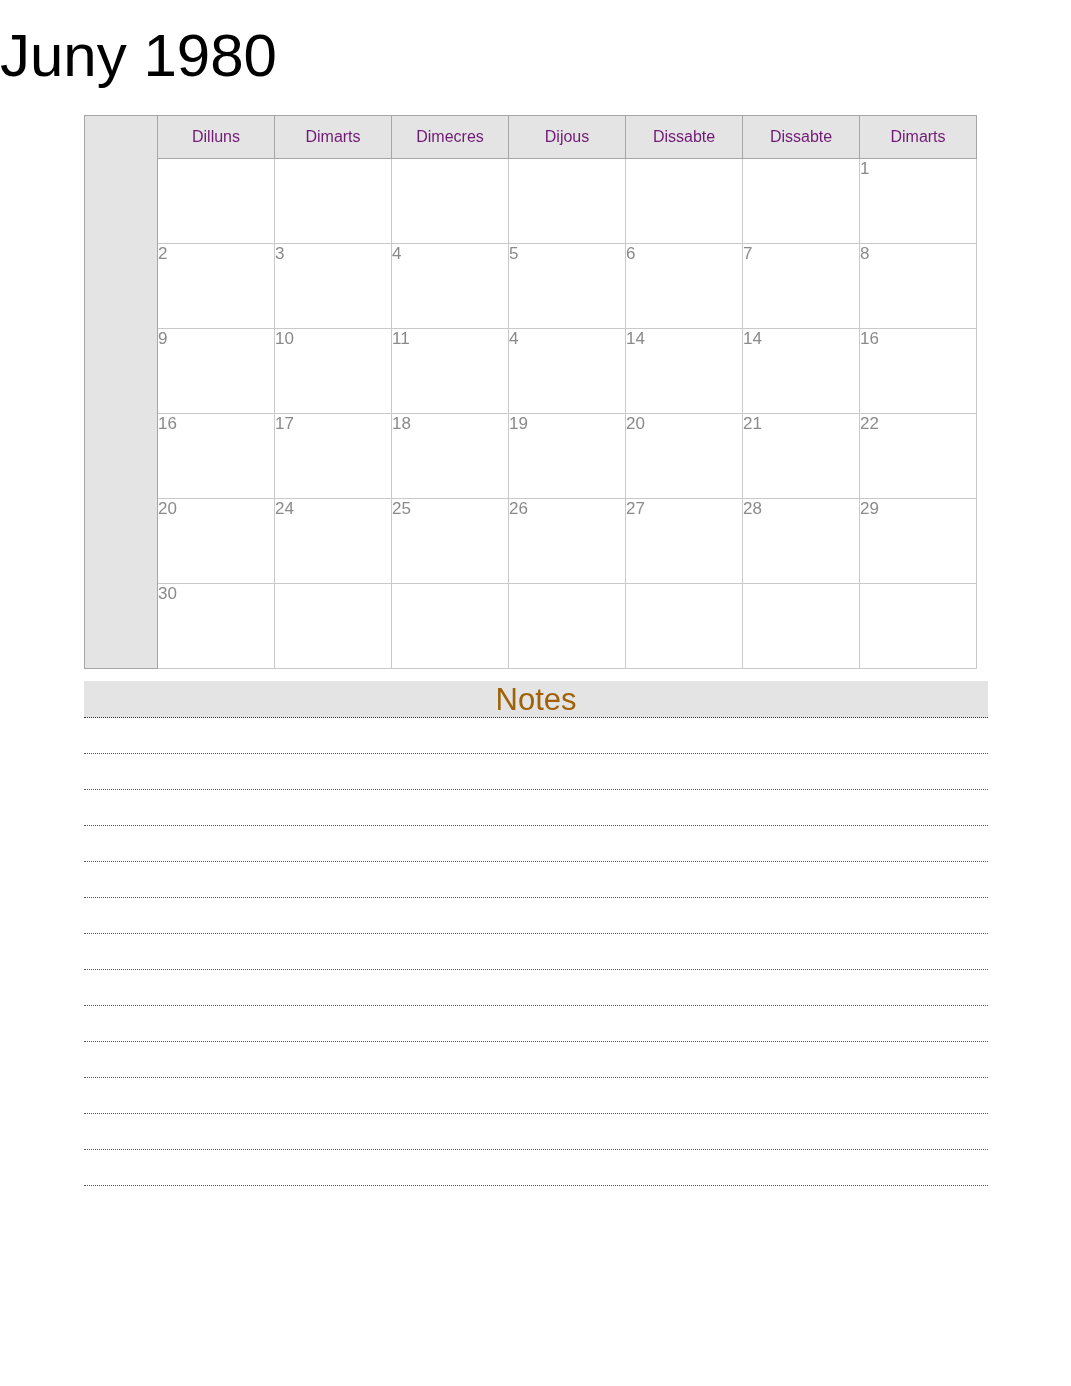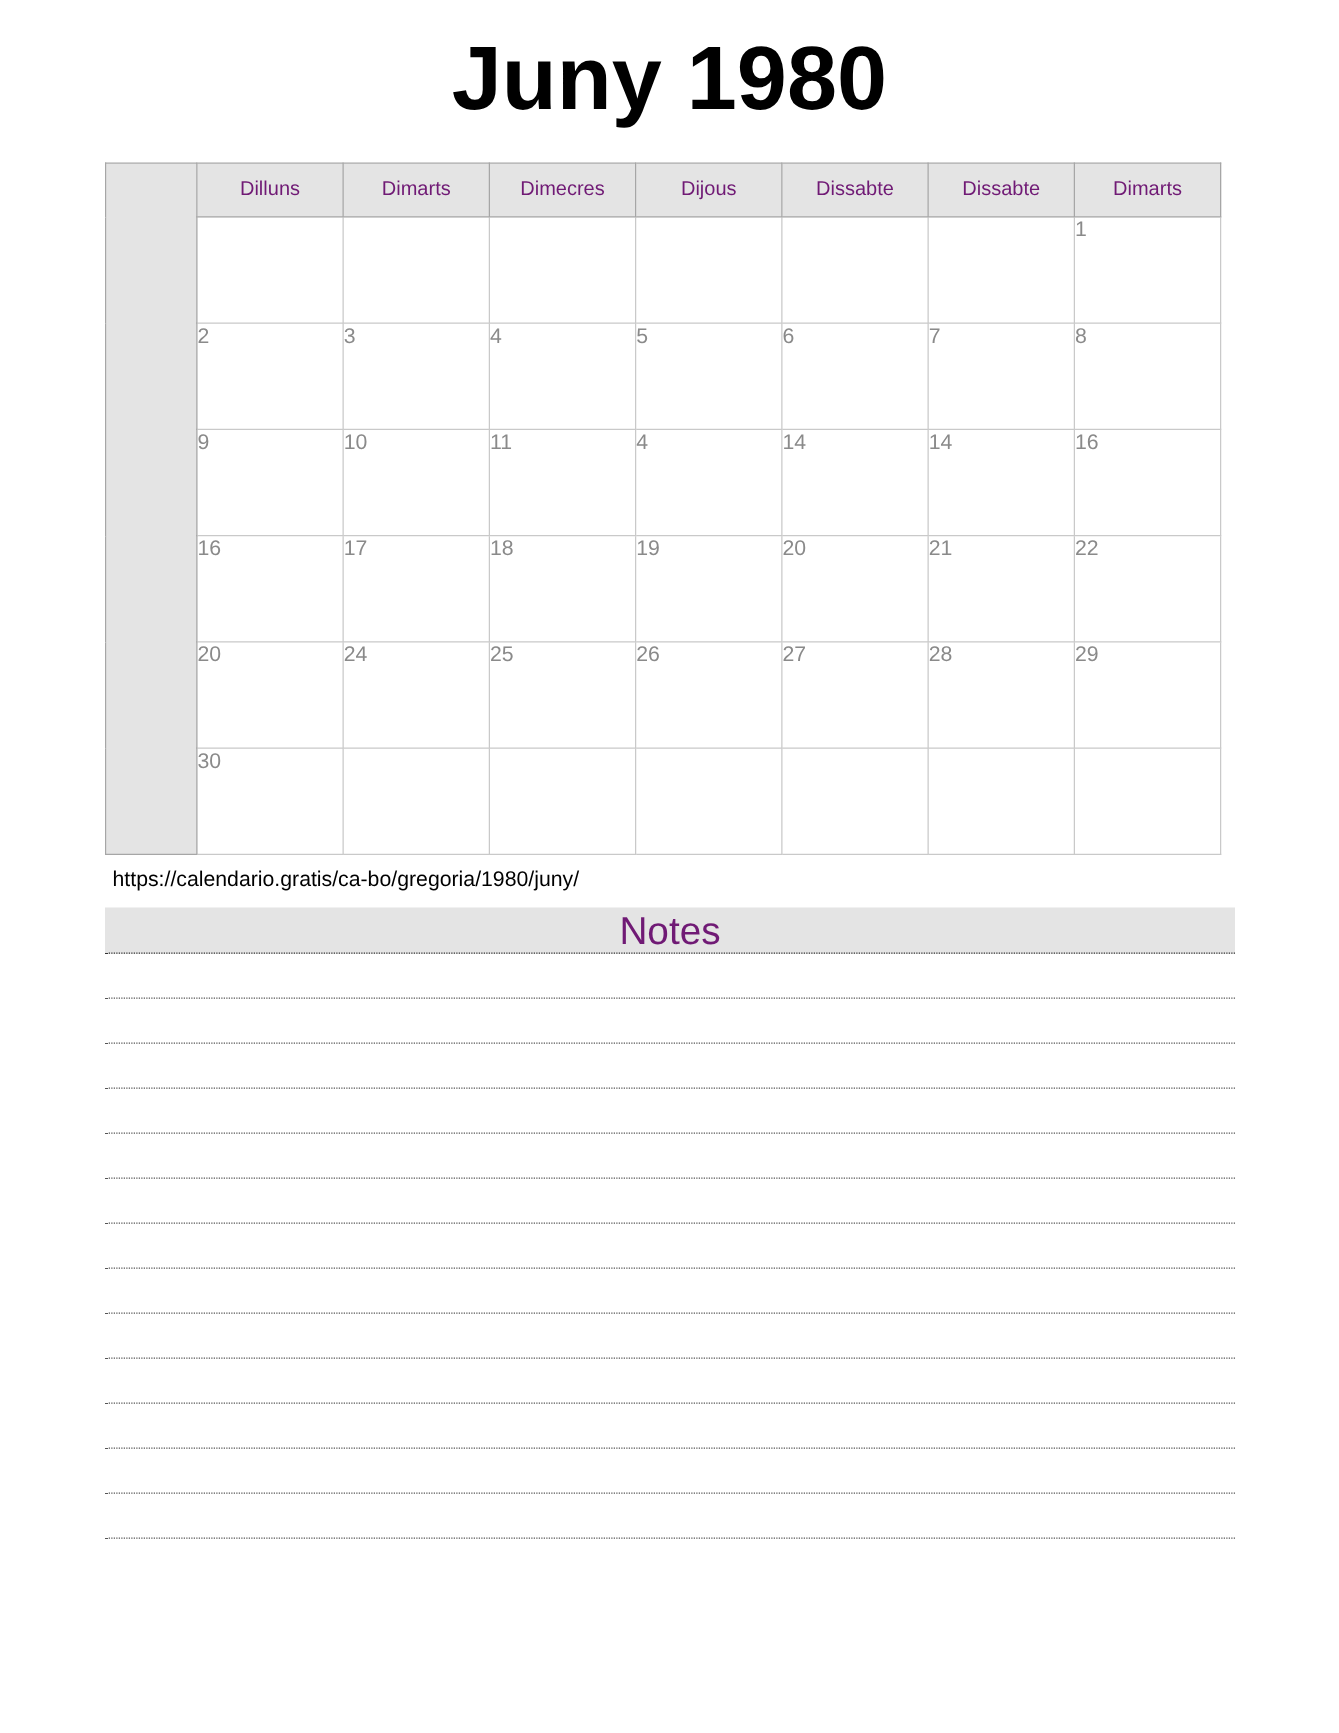--- a/index.html
+++ b/index.html
@@ -8,24 +8,24 @@
     width: 1071px;
     height: 1386px;
     background: #ffffff;
     font-family: "Liberation Sans", sans-serif;
     color: #000;
     overflow: hidden;
   }
   .title {
     margin: 0;
     padding-top: 18px;
-    font-size: 72px;
-    font-weight: 700;
+    font-size: 60px;
+    font-weight: 400;
     line-height: 1.25;
-    text-align: center;
+    text-align: left;
     color: #000;
   }
   table.calendar {
     border-collapse: collapse;
     table-layout: fixed;
     margin: 22px 0 0 84px;
     width: 893px;
     border: 1px solid #9a9a9a;
   }
   table.calendar th, table.calendar td {
@@ -64,21 +64,21 @@
   }
   .notes-header {
     margin: 12px 0 0 84px;
     width: 904px;
     background: #e4e4e4;
     border-bottom: 1px dotted #333;
     text-align: center;
     font-size: 31px;
     height: 37px;
     line-height: 37px;
-    color: #701a75;
+    color: #a16207;
     box-sizing: border-box;
   }
   .notes-lines {
     margin-left: 84px;
     width: 904px;
   }
   .note-line {
     height: 35px;
     border-bottom: 1px dotted #555;
   }
@@ -152,21 +152,20 @@
       <td class="day-cell"></td>
       <td class="day-cell"></td>
       <td class="day-cell"></td>
       <td class="day-cell"></td>
       <td class="day-cell"></td>
       <td class="day-cell"></td>
     </tr>
   </tbody>
     </table>
 
-  <div class="url-line">https://calendario.gratis/ca-bo/gregoria/1980/juny/</div>
 
   <div class="notes-header">Notes</div>
 
   <div class="notes-lines">
       <div class="note-line"></div>
       <div class="note-line"></div>
       <div class="note-line"></div>
       <div class="note-line"></div>
       <div class="note-line"></div>
       <div class="note-line"></div>

